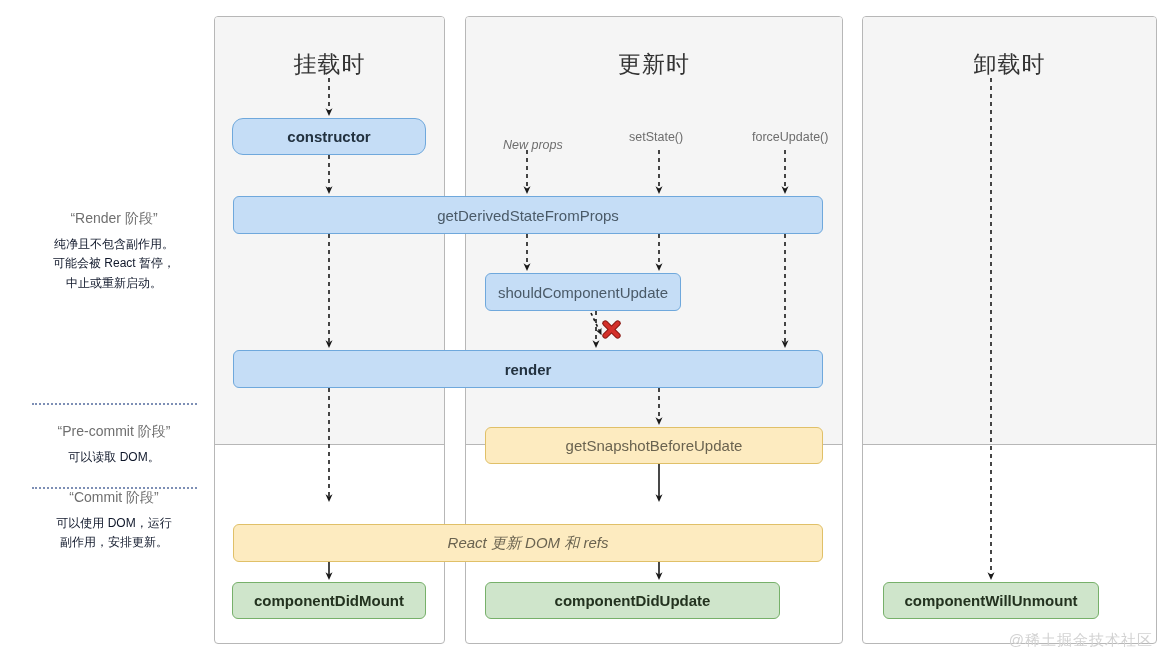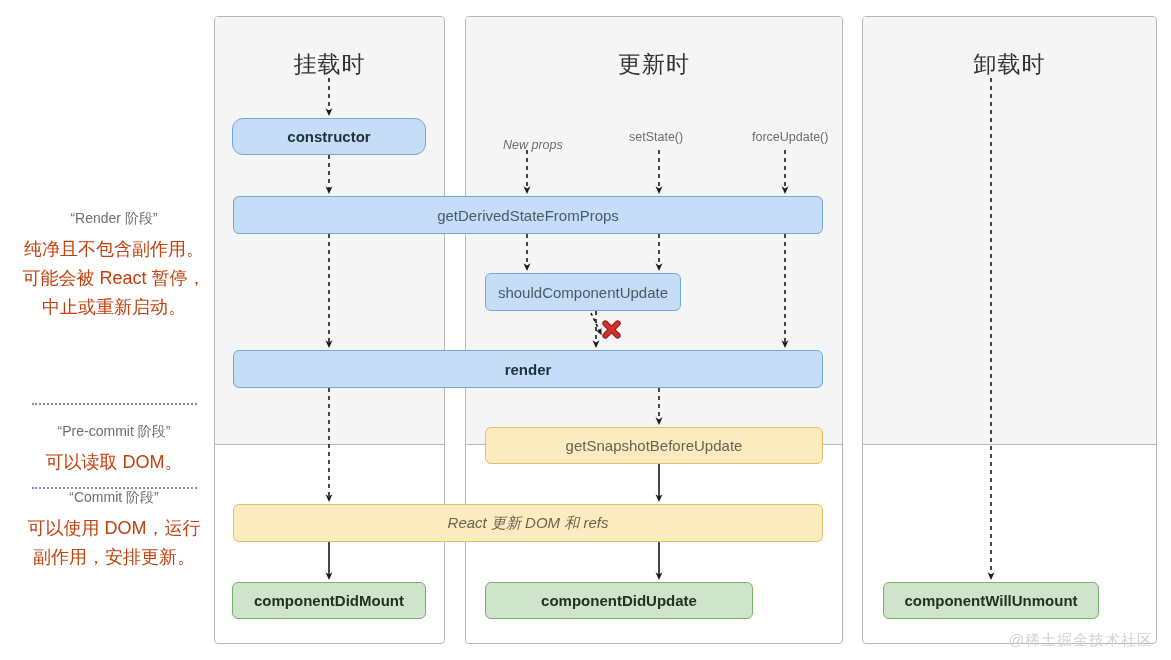--- a/index.html
+++ b/index.html
@@ -58,23 +58,23 @@
     text-align: center;
     color: #8a8a8a;
   }
   .legend-title {
     font-size: 14px;
     color: #6f6f6f;
     margin-bottom: 7px;
     white-space: nowrap;
   }
   .legend-body {
-    font-size: 18px;
+    font-size: 12px;
     line-height: 1.62;
-    color: #c2410c;
+    color: #0f172a;
   }
   .legend-render   { top: 210px; }
   .legend-precommit{ top: 423px; }
   .legend-commit   { top: 489px; text-align: center; }
 
   .dot-rule {
     position: absolute;
     left: 32px;
     width: 165px;
     border-top: 2px dotted #7d8fb5;
@@ -112,23 +112,23 @@
     font-weight: 600;
   }
   .nbox.italic { font-style: italic; }
 
   
   .b-constructor   { left: 232px; top: 118px; width: 194px; height: 37px; border-radius: 11px; }
   .b-gdsfp         { left: 233px; top: 196px; width: 590px; height: 38px; }
   .b-scu           { left: 485px; top: 273px; width: 196px; height: 38px; }
   .b-render        { left: 233px; top: 350px; width: 590px; height: 38px; }
   .b-gsbu          { left: 485px; top: 427px; width: 338px; height: 37px; }
-  .b-reactdom      { left: 233px; top: 504px; width: 590px; height: 38px; }
+  .b-reactdom      { left: 233px; top: 524px; width: 590px; height: 38px; }
   .b-cdm           { left: 232px; top: 582px; width: 194px; height: 37px; }
-  .b-cdu           { left: 485px; top: 582px; width: 268px; height: 37px; text-align: right; }
+  .b-cdu           { left: 485px; top: 582px; width: 295px; height: 37px; text-align: right; }
   .b-cwu           { left: 883px; top: 582px; width: 216px; height: 37px; }
 
   
   #wires {
     position: absolute;
     left: 0; top: 0;
     width: 1171px; height: 660px;
     pointer-events: none;
     z-index: 3;
   }

